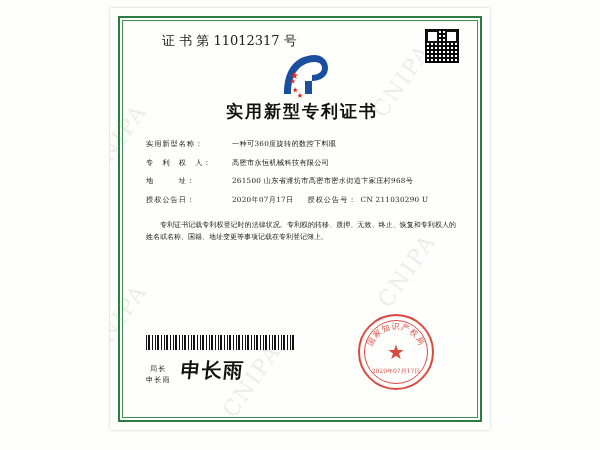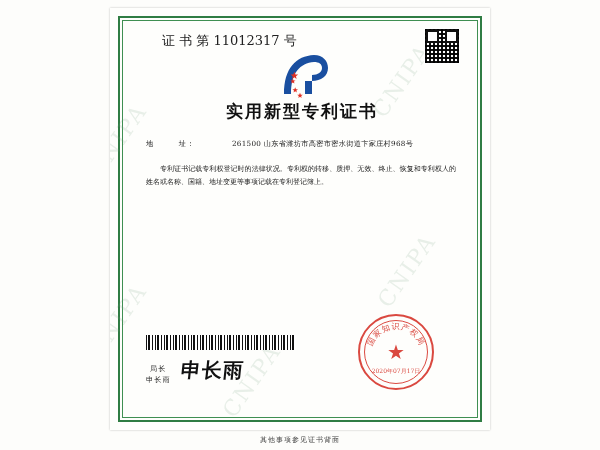--- a/index.html
+++ b/index.html
@@ -315,22 +315,36 @@
           <polygon points="23,10 25,15 30,15 26,18 27,23 23,20 19,23 20,18 16,15 21,15" fill="#e03024" transform="scale(.4) translate(24,56)"></polygon>
           <polygon points="23,10 25,15 30,15 26,18 27,23 23,20 19,23 20,18 16,15 21,15" fill="#e03024" transform="scale(.4) translate(30,78)"></polygon>
           <polygon points="23,10 25,15 30,15 26,18 27,23 23,20 19,23 20,18 16,15 21,15" fill="#e03024" transform="scale(.4) translate(42,92)"></polygon>
         </svg>
       </div>
 
       <div class="title">实用新型专利证书</div>
 
       <div class="fields">
         <div class="field">
+          <span class="flabel">实用新型名称：</span>
+          <span class="fvalue">一种可360度旋转的数控下料眼</span>
+        </div>
+        <div class="field">
+          <span class="flabel">专　利　权　人：</span>
+          <span class="fvalue">高密市永恒机械科技有限公司</span>
+        </div>
+        <div class="field">
           <span class="flabel">地　　　址：</span>
           <span class="fvalue">261500 山东省潍坊市高密市密水街道卞家庄村968号</span>
+        </div>
+        <div class="field-inline">
+          <span class="flabel">授权公告日：</span>
+          <span class="fvalue">2020年07月17日</span>
+          <span class="flabel2">授权公告号：</span>
+          <span class="fvalue">CN 211030290 U</span>
         </div>
       </div>
 
       <div class="para">专利证书记载专利权登记时的法律状况。专利权的转移、质押、无效、终止、恢复和专利权人的姓名或名称、国籍、地址变更等事项记载在专利登记簿上。</div>
 
       <div class="barcode"></div>
 
       <div class="sigblock">
         <div class="sigcol">
           <div>局长</div>
@@ -349,14 +363,13 @@
             <textPath href="#arcpath" startOffset="50%" text-anchor="middle">国家知识产权局</textPath>
           </text>
         </svg>
         <div class="star">★</div>
         <div class="date">2020年07月17日</div>
       </div>
 
     </div>
   </div>
 
-  <div class="bottom-note">其他事项参见证书背面</div>
 </div>
 
 </body></html>

